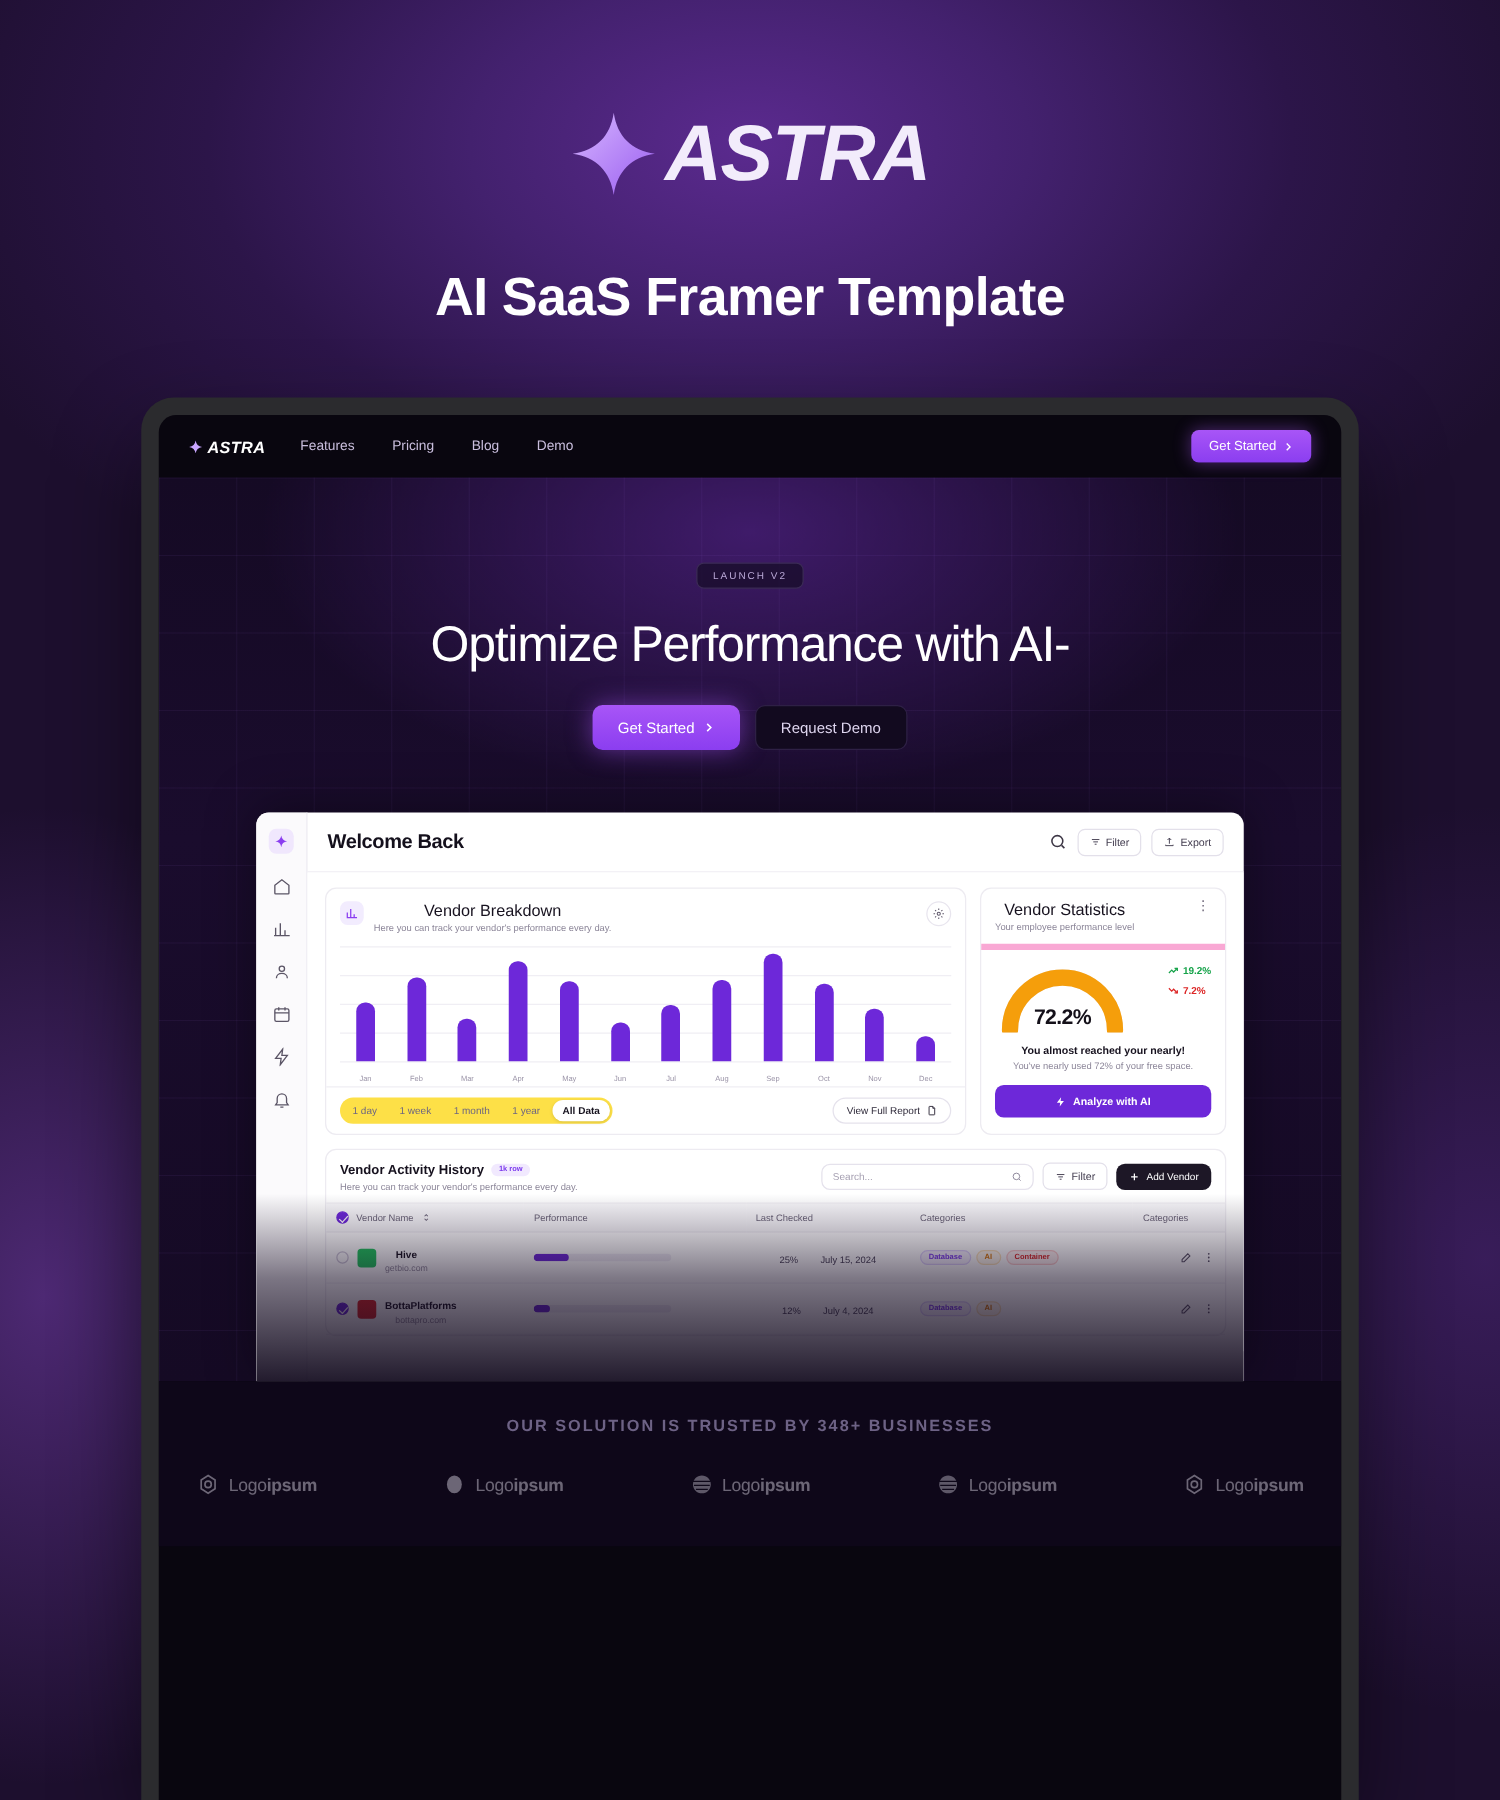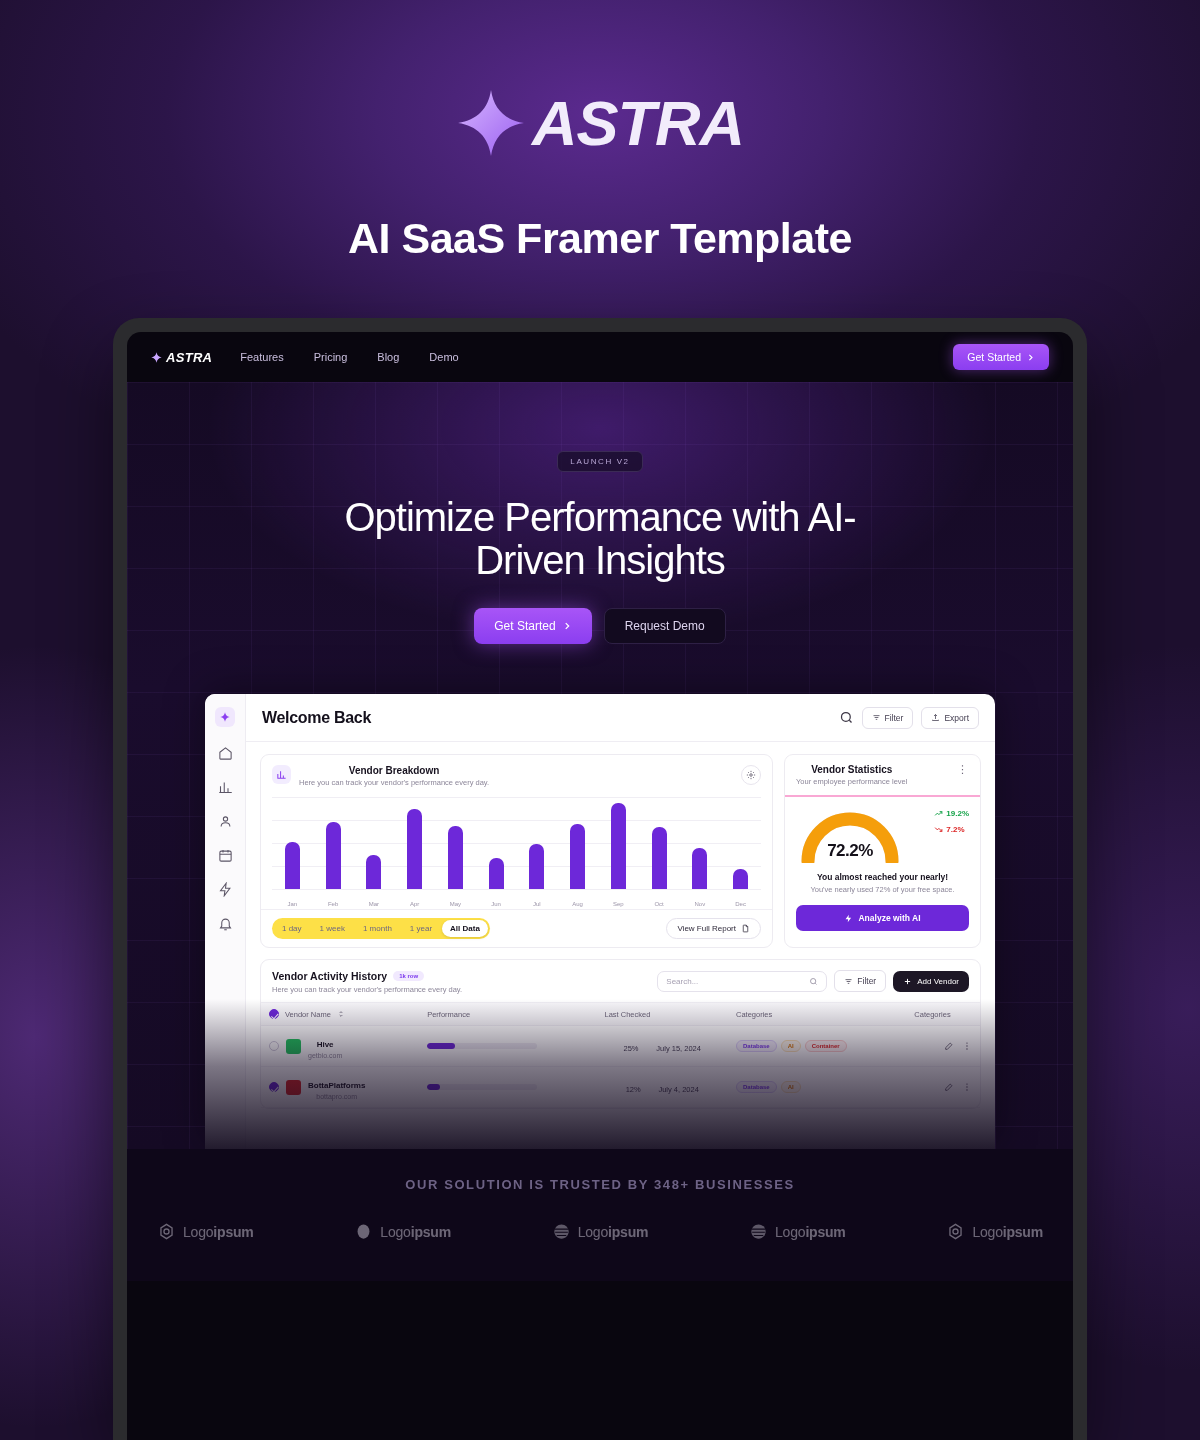--- a/index.html
+++ b/index.html
@@ -217,21 +217,21 @@
 
   .card-head {
     display: flex; align-items: flex-start; gap: 8px;
     padding: 10px 11px;
   }
   .head-ico {
     width: 19px; height: 19px; border-radius: 6px; background: #f2ecfe;
     display: flex; align-items: center; justify-content: center; flex: 0 0 19px;
   }
   .head-ico svg { width: 11px; height: 11px; color: #8b3ef0; }
-  .card-h-title { font-size: 10px; font-weight: 700; color: #17121f; }
+  .card-h-title { font-size: 13px; font-weight: 400; color: #17121f; }
   .card-h-sub { font-size: 7.5px; color: #8c8699; margin-top: 2px; }
   .round-ico {
     margin-left: auto; width: 20px; height: 20px; border-radius: 50%;
     border: 1px solid #e8e5ee; display: flex; align-items: center; justify-content: center;
     cursor: pointer; flex: 0 0 20px;
   }
   .round-ico svg { width: 10px; height: 10px; color: #5c5568; }
 
   .chart-area { padding: 0 11px 4px 11px; position: relative; height: 112px; }
   .chart-grid { position: absolute; left: 11px; right: 11px; top: 0; bottom: 20px; }
@@ -268,21 +268,21 @@
   .seg-group { display: flex; gap: 2px; background: #fde047; border-radius: 13px; padding: 2px; }
   .foot-btn {
     margin-left: auto;
     border: 1px solid #e5e2ec; border-radius: 13px; background: #fff;
     font-size: 8px; color: #2f2a3a; padding: 5px 10px;
     display: flex; align-items: center; gap: 5px; cursor: pointer;
   }
   .foot-btn svg { width: 9px; height: 9px; }
 
   
-  .stats-head { padding: 9px 11px; border-bottom: 2px solid #f9a8d4; display: flex; align-items: flex-start; }
+  .stats-head { padding: 9px 11px; border-bottom: 5px solid #f9a8d4; display: flex; align-items: flex-start; }
   .stats-body { padding: 8px 11px 10px 11px; }
   .gauge-row { display: flex; align-items: flex-start; }
   .gauge { position: relative; width: 108px; height: 58px; }
   .gauge svg { display: block; }
   .gauge-val {
     position: absolute; left: 0; right: 0; bottom: 2px; text-align: center;
     font-size: 17px; font-weight: 700; color: #141019; letter-spacing: -0.5px;
   }
   .deltas { margin-left: auto; display: flex; flex-direction: column; gap: 7px; padding-top: 4px; }
   .delta { display: flex; align-items: center; gap: 3px; font-size: 8px; font-weight: 700; }
@@ -428,21 +428,20 @@
             <path d="M9 5l7 7-7 7"></path>
           </svg>
       </button>
     </div>
 
     <div class="hero">
       <div class="grid-lines"></div>
       <div class="launch-badge">LAUNCH V2</div>
       <h1 class="hero-title">
         <span>Optimize Performance with AI-</span><br>
-        <span>Driven Insights</span>
       </h1>
       <div class="hero-btns">
         <button class="btn-primary">
           <span>Get Started</span>
           <svg viewBox="0 0 24 24" width="10" height="10" fill="none" stroke="currentColor" stroke-width="3">
               <path d="M9 5l7 7-7 7"></path>
             </svg>
         </button>
         <button class="btn-ghost">Request Demo</button>
       </div>

